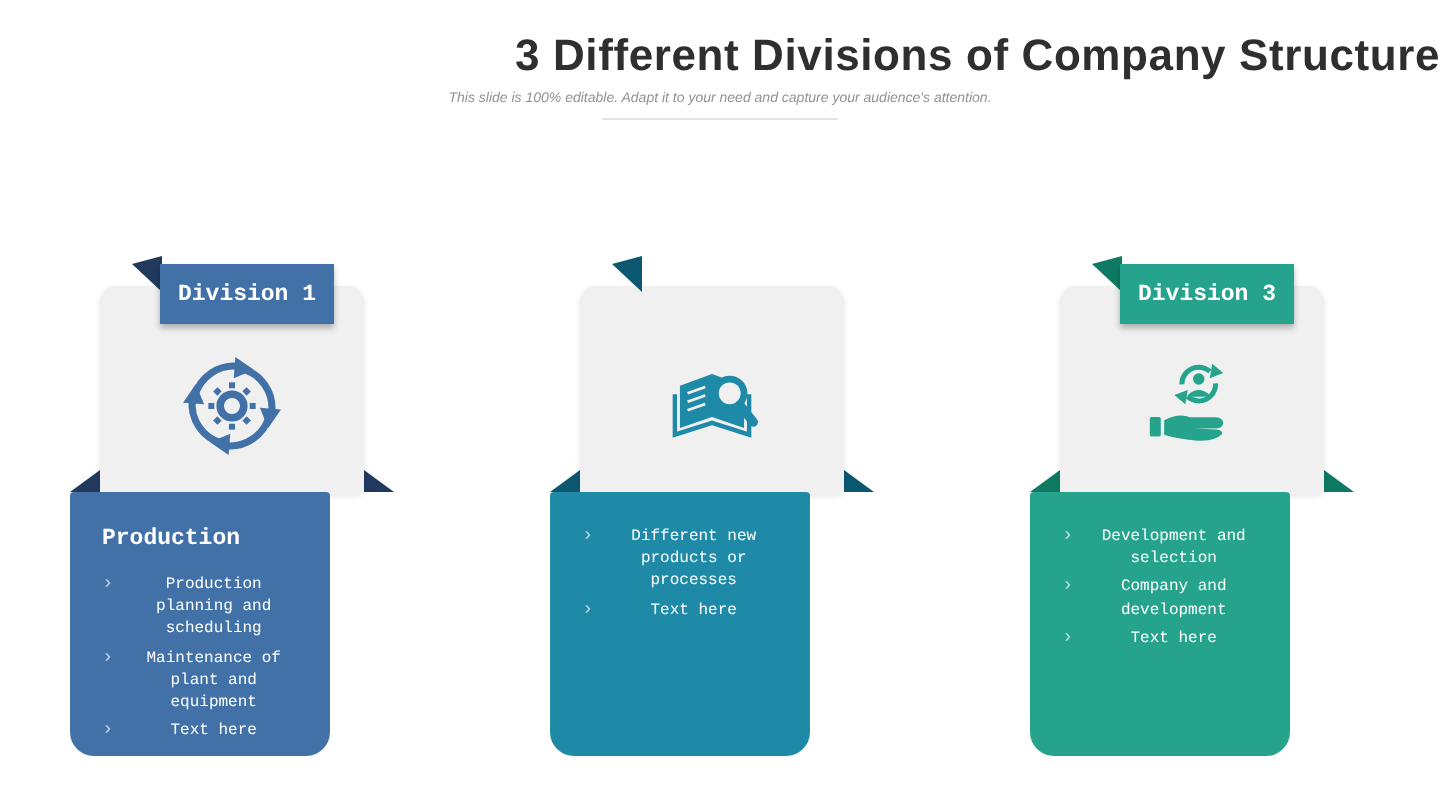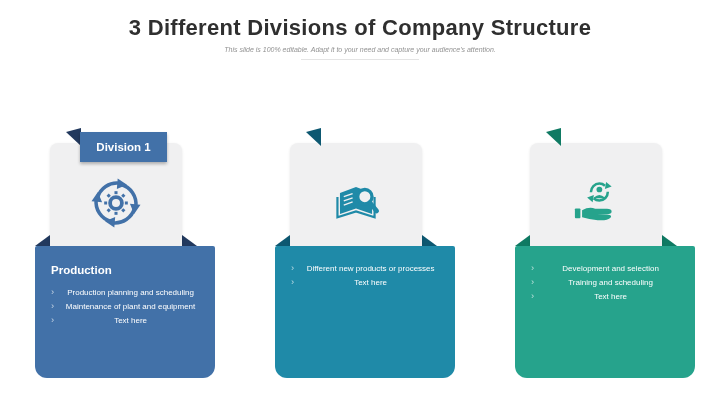--- a/index.html
+++ b/index.html
@@ -1,29 +1,29 @@
 <!DOCTYPE html>
 <html><head>
 <meta charset="utf-8">
 <style>
   html,body{margin:0;padding:0;}
   body{
     width:720px;height:404px;background:#ffffff;overflow:hidden;position:relative;
     font-family:"Liberation Sans","DejaVu Sans",sans-serif;
   }
   .title{
-    text-align:center;padding-top:15px;font-size:22px;font-weight:600;
+    text-align:right;padding-top:15px;font-size:22px;font-weight:600;
     color:#2f2f2f;letter-spacing:.3px;
   }
   .subtitle{
     text-align:center;font-size:7px;font-style:italic;color:#929292;margin-top:5px;
   }
   .divider{width:118px;height:1px;background:#e4e4e4;margin:6px auto 0;}
   .cards{position:absolute;left:0;top:128px;width:720px;height:256px;}
-  .card{position:absolute;top:0;width:162px;height:250px;}
+  .card{position:absolute;top:0;width:162px;height:250px;font-family:Liberation Mono, monospace;}
   .card-1{left:35px;} .card-2{left:275px;} .card-3{left:515px;}
 
   .tab-fold{
     position:absolute;left:31px;top:0;width:15px;height:18px;z-index:3;
     background:var(--fold);clip-path:polygon(100% 0,0 22%,100% 100%);
   }
   .tab{
     position:absolute;left:45px;top:4px;width:87px;height:30px;z-index:4;
     background:var(--main);color:#fff;font-size:11.5px;font-weight:700;
     display:flex;align-items:center;justify-content:center;
@@ -34,21 +34,21 @@
     background:#f0f0f1;border-radius:8px 8px 3px 3px;
     box-shadow:0 1px 3px rgba(0,0,0,.10);
     display:flex;align-items:center;justify-content:center;padding-top:16px;
     box-sizing:border-box;
   }
   .icon{color:var(--main);line-height:0;}
   .fold{position:absolute;top:107px;width:15px;height:11px;background:var(--fold);z-index:1;}
   .fold-left{left:0;clip-path:polygon(100% 0,100% 100%,0 100%);}
   .fold-right{left:147px;clip-path:polygon(0 0,100% 100%,0 100%);}
   .panel{
-    position:absolute;left:0;top:118px;width:180px;height:132px;z-index:2;
+    position:absolute;left:0;top:118px;width:130px;height:132px;z-index:2;
     background:var(--main);border-radius:2px 2px 12px 12px;
     padding:17px 14px 0 16px;box-sizing:border-box;color:#fff;
   }
   .panel-heading{font-size:11.5px;font-weight:700;line-height:1.3;margin:0 0 9px 0;}
   .bullets{list-style:none;margin:0;padding:0;}
   .bullets li{display:flex;gap:6px;font-size:8px;line-height:1.4;margin-bottom:3px;}
   .bullets .marker{color:rgba(255,255,255,.68);font-size:9.5px;line-height:1.1;}
   .bullets .btext{flex:1;text-align:center;}
 </style>
 </head>
@@ -154,29 +154,30 @@
           <polygon points="44,7 50.5,12.5 42.5,15.5" fill="currentColor"></polygon>
           <polygon points="28,31 21.5,25.5 29.5,22.5" fill="currentColor"></polygon>
           <circle cx="36" cy="16" r="3.4" fill="currentColor"></circle>
           <path d="M29.5 25.5 Q36 19.5 42.5 25.5 L42.5 26.5 L29.5 26.5 Z" fill="currentColor"></path>
           <rect x="7" y="38.5" width="6.5" height="11.5" rx="1" fill="currentColor"></rect>
           <path d="M15.5 49 L15.5 40.5 Q24 35.8 31 38.7 L45 38.7 Q50.5 38.7 50.5 42 Q50.5 45.3 45 45.3 L33.5 45.3 L46.5 45.9 Q50.7 46.4 49.7 48.8 Q45 53.4 34 52.4 Q23.5 51.4 15.5 49 Z" fill="currentColor"></path>
         </svg>
       </span>
     </div>
     <div class="tab-fold"></div>
+    <div class="tab">Division 3</div>
     <div class="panel">
       <ul class="bullets">
           <li>
             <span class="marker">›</span>
             <span class="btext">Development and selection</span>
           </li>
           <li>
             <span class="marker">›</span>
-            <span class="btext">Training and scheduling</span>
+            <span class="btext">Company and development</span>
           </li>
           <li>
             <span class="marker">›</span>
             <span class="btext">Text here</span>
           </li>
         </ul>
     </div>
   </div>
 
 </div>

